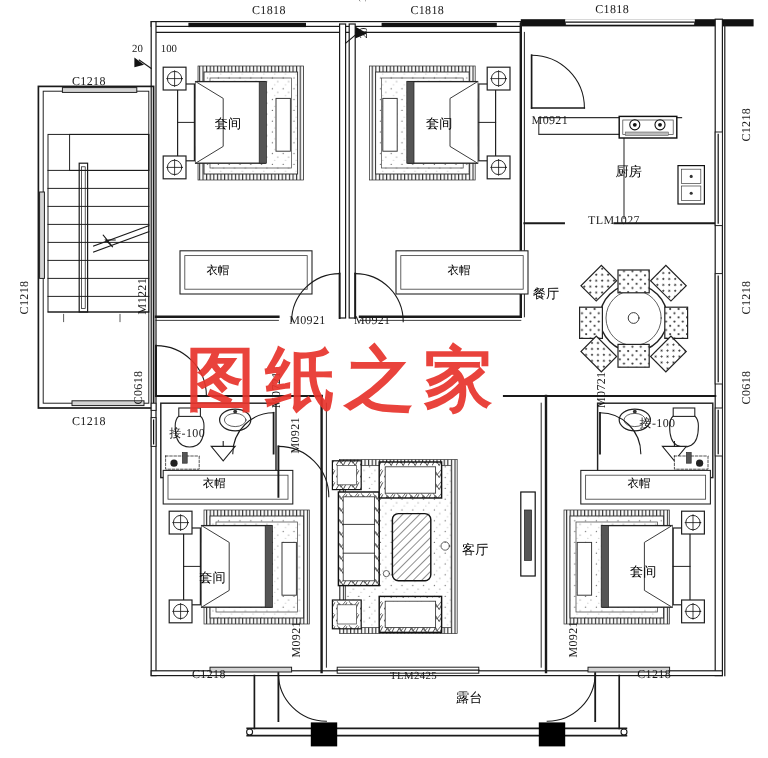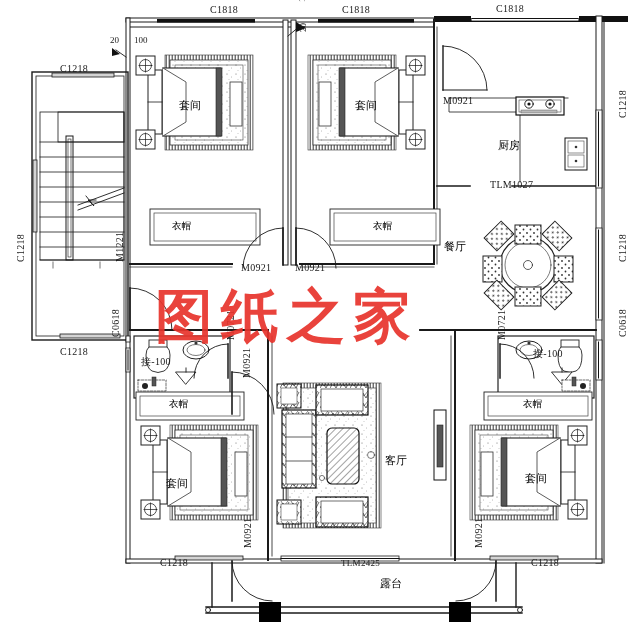--- a/index.html
+++ b/index.html
@@ -27,27 +27,27 @@
     position: absolute;
     font-family: "Liberation Serif", "DejaVu Serif", serif;
     color: #1a1a1a;
     white-space: nowrap;
     line-height: 1;
   }
   .code {           
     font-size: 10px;
     letter-spacing: .3px;
   }
-  .code.small { font-size: 9px; margin-left: 16px; }
+  .code.small { font-size: 9px; }
   .code.tiny  { font-size: 10px; }
   .dim {            
     font-size: 9px;
   }
   .room {           
-    font-family: Liberation Sans, sans-serif;
+    font-family: Liberation Mono, monospace;
     font-size: 11px;
     color: #000;
     font-weight: 500;
   }
   .room.sm { font-size: 9.5px; }
   .rot90  { transform: rotate(-90deg); transform-origin: left top; }
   .watermark {
     position: absolute;
     font-family: "DejaVu Sans", "Liberation Sans", sans-serif;
     font-size: 58px;
@@ -477,21 +477,21 @@
       </g>
 
       <rect x="126" y="418" width="4" height="0" fill="none"></rect>
     </g>
   </svg>
 
   <div class="lbl room" style="left:179px; top:100px;">套间</div>
   <div class="lbl room" style="left:355px; top:100px;">套间</div>
   <div class="lbl room" style="left:166px; top:478px;">套间</div>
   <div class="lbl room" style="left:525px; top:473px;">套间</div>
-  <div class="lbl room" style="left:498px; top:140px;text-align:center;">厨房</div>
+  <div class="lbl room" style="left:513px; top:140px;text-align:center;">厨房</div>
   <div class="lbl room" style="left:444px; top:241px;">餐厅</div>
   <div class="lbl room" style="left:385px; top:455px;">客厅</div>
   <div class="lbl room" style="left:380px; top:578px;">露台</div>
 
   <div class="lbl room sm" style="left:172px; top:221px;">衣帽</div>
   <div class="lbl room sm" style="left:373px; top:221px;">衣帽</div>
   <div class="lbl room sm" style="left:169px; top:399px;">衣帽</div>
   <div class="lbl room sm" style="left:523px; top:399px;">衣帽</div>
 
   <div class="lbl code" style="left:210px; top:5px;">C1818</div>

